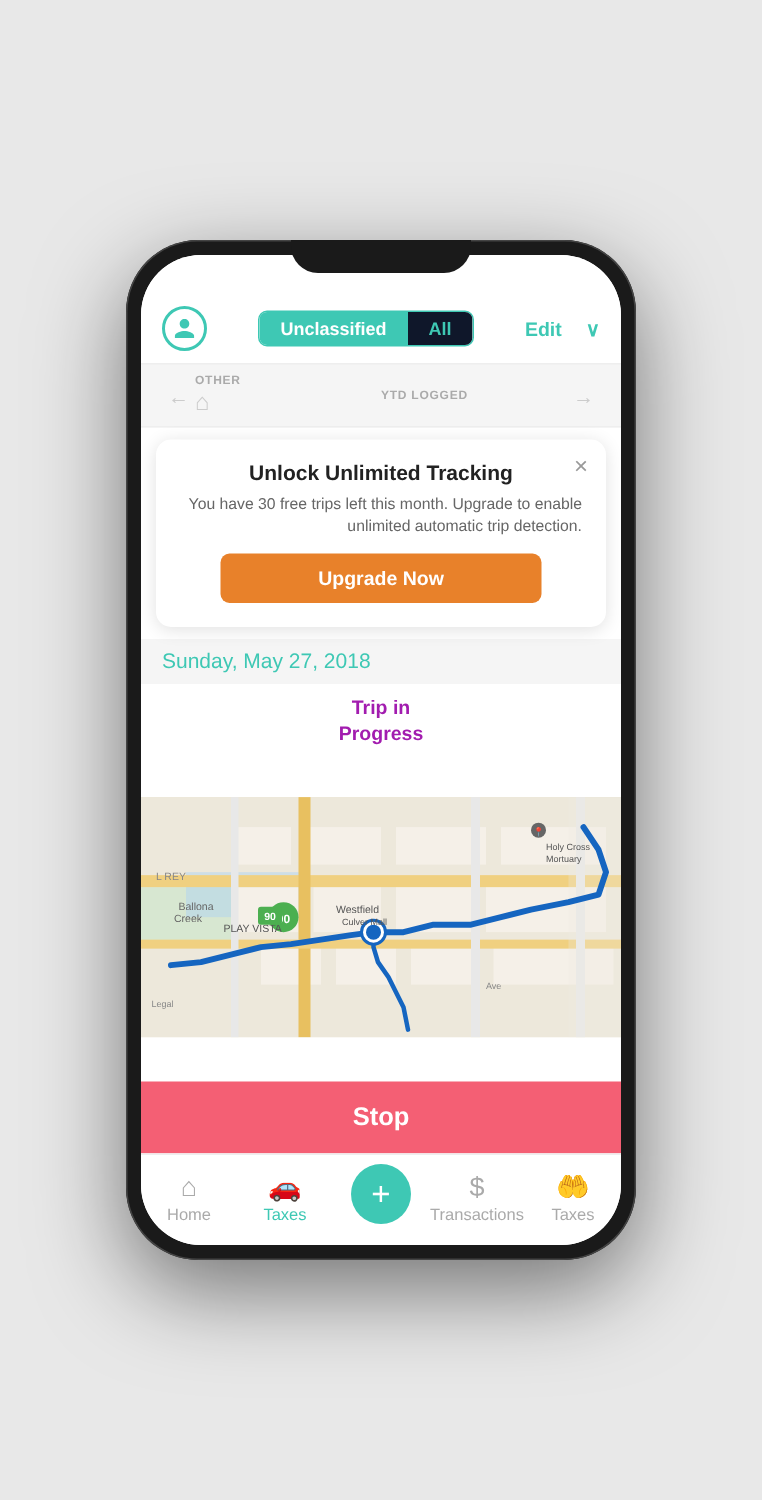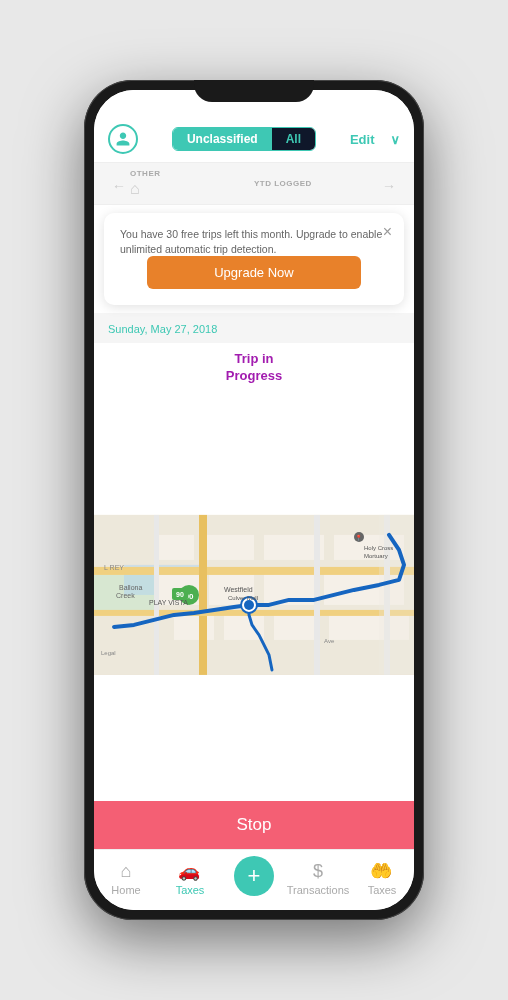--- a/index.html
+++ b/index.html
@@ -7,21 +7,21 @@
       background: #e8e8e8;
       display: flex;
       justify-content: center;
       align-items: center;
       min-height: 100vh;
       font-family: -apple-system, BlinkMacSystemFont, 'Segoe UI', sans-serif;
     }
 
     .phone-outer {
       width: 340px;
-      height: 840px;
+      height: 680px;
       background: #1a1a1a;
       border-radius: 48px;
       padding: 10px;
       box-shadow: 0 20px 60px rgba(0,0,0,0.5), inset 0 0 0 1px #444;
       position: relative;
     }
 
     .phone-inner {
       width: 100%;
       height: 100%;
@@ -178,48 +178,48 @@
       font-size: 14px;
       font-weight: 700;
       color: #222;
       text-align: center;
       margin-bottom: 6px;
     }
 
     .popup-desc {
       font-size: 10.5px;
       color: #666;
-      text-align: left;
+      text-align: right;
       line-height: 1.4;
-      margin-bottom: 0;
+      margin-bottom: 11px;
     }
 
     .upgrade-btn {
       background: #e8812a;
       color: #fff;
       border: none;
       border-radius: 6px;
       padding: 9px 28px;
       font-size: 13px;
-      font-weight: 400;
+      font-weight: 700;
       display: block;
       margin: 0 auto;
       cursor: pointer;
       width: 80%;
     }
 
     
     .date-section {
       background: #f5f5f5;
       padding: 6px 14px;
       flex-shrink: 0;
     }
 
     .date-label {
-      font-size: 11px;
+      font-size: 14px;
       color: #3ec8b4;
       font-weight: 500;
     }
 
     
     .trip-progress {
       text-align: center;
       padding: 8px 0 4px;
       flex-shrink: 0;
     }
@@ -246,21 +246,21 @@
     }
 
     
     .stop-btn {
       background: #f45f74;
       color: #fff;
       border: none;
       width: 100%;
       padding: 14px;
       font-size: 17px;
-      font-weight: 400;
+      font-weight: 700;
       cursor: pointer;
       flex-shrink: 0;
     }
 
     
     .bottom-nav {
       background: #fff;
       border-top: 1px solid #eee;
       display: flex;
       align-items: center;
@@ -344,20 +344,21 @@
         <div class="stat-icon">⌂</div>
       </div>
       <div class="stat-item">
         <div class="stat-label">YTD LOGGED</div>
       </div>
       <span class="arrow-right">→</span>
     </div>
 
     <div class="popup-overlay">
       <span class="popup-close">×</span>
+      <div class="popup-title">Unlock Unlimited Tracking</div>
       <div class="popup-desc">You have 30 free trips left this month. Upgrade to enable unlimited automatic trip detection.</div>
       <button class="upgrade-btn">Upgrade Now</button>
     </div>
 
     <div class="date-section">
       <span class="date-label">Sunday, May 27, 2018</span>
     </div>
 
     <div class="trip-progress">
       <div class="trip-progress-text">

